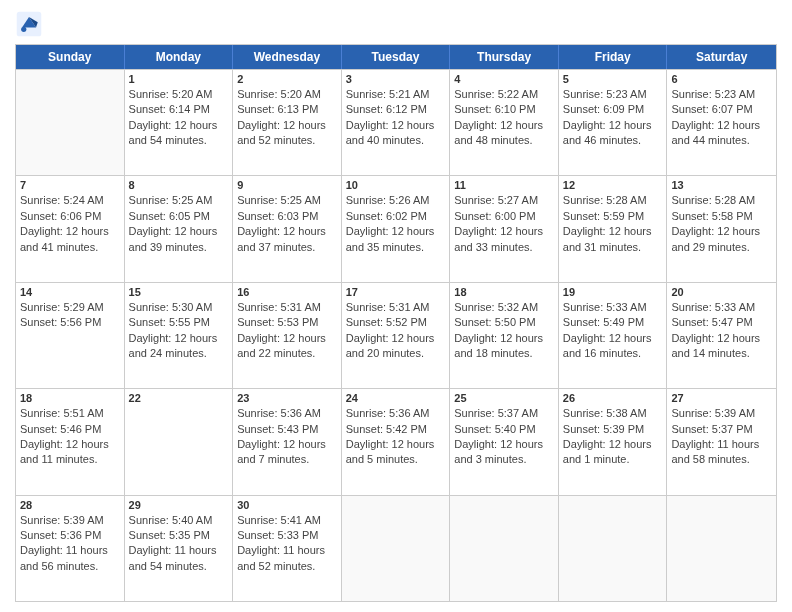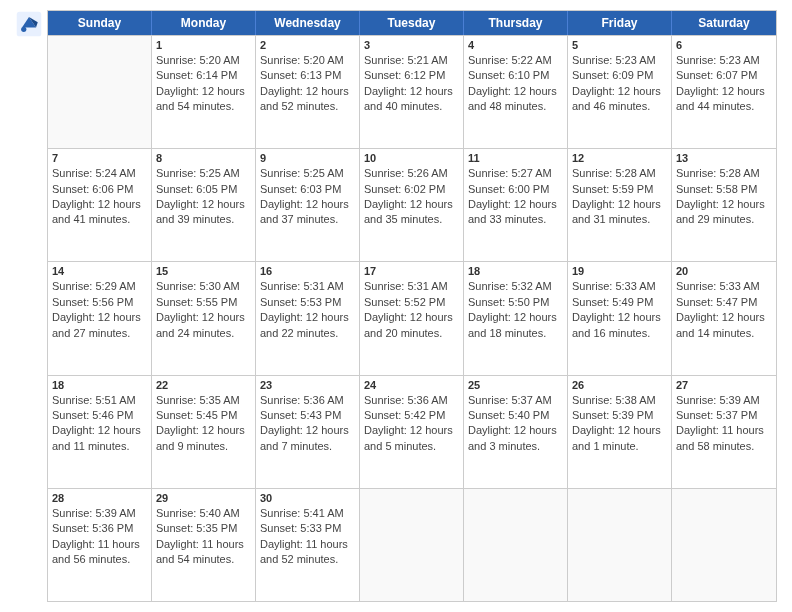--- a/index.html
+++ b/index.html
@@ -8,21 +8,21 @@
       height: 612px;
       font-family: Arial, sans-serif;
       background: #fff;
       overflow: hidden;
     }
     .page {
       width: 792px;
       height: 612px;
       padding: 10px 15px;
       display: flex;
-      flex-direction: row;
+      flex-direction: column;
     }
     .header {
       display: flex;
       justify-content: space-between;
       align-items: flex-start;
       margin-bottom: 6px;
     }
     .logo {
       display: flex;
       align-items: center;
@@ -193,21 +193,21 @@
             <div class="cell-info"><span>Sunrise: 5:28 AM</span><br><span>Sunset: 5:59 PM</span><br><span>Daylight: 12 hours and 31 minutes.</span></div>
           </div>
           <div class="cal-cell">
             <div class="cell-date">13</div>
             <div class="cell-info"><span>Sunrise: 5:28 AM</span><br><span>Sunset: 5:58 PM</span><br><span>Daylight: 12 hours and 29 minutes.</span></div>
           </div>
         </div>
         <div class="cal-row">
           <div class="cal-cell">
             <div class="cell-date">14</div>
-            <div class="cell-info"><span>Sunrise: 5:29 AM</span><br><span>Sunset: 5:56 PM</span><br><span>Daylight: 12 hours and 27 minutes.</span></div>
+            <div class="cell-info"><span>Sunrise: 5:29 AM</span><br><span>Sunset: 5:56 PM</span><br></div>
           </div>
           <div class="cal-cell">
             <div class="cell-date">15</div>
             <div class="cell-info"><span>Sunrise: 5:30 AM</span><br><span>Sunset: 5:55 PM</span><br><span>Daylight: 12 hours and 24 minutes.</span></div>
           </div>
           <div class="cal-cell">
             <div class="cell-date">16</div>
             <div class="cell-info"><span>Sunrise: 5:31 AM</span><br><span>Sunset: 5:53 PM</span><br><span>Daylight: 12 hours and 22 minutes.</span></div>
           </div>
           <div class="cal-cell">
@@ -227,21 +227,20 @@
             <div class="cell-info"><span>Sunrise: 5:33 AM</span><br><span>Sunset: 5:47 PM</span><br><span>Daylight: 12 hours and 14 minutes.</span></div>
           </div>
         </div>
         <div class="cal-row">
           <div class="cal-cell">
             <div class="cell-date">18</div>
             <div class="cell-info"><span>Sunrise: 5:51 AM</span><br><span>Sunset: 5:46 PM</span><br><span>Daylight: 12 hours and 11 minutes.</span></div>
           </div>
           <div class="cal-cell">
             <div class="cell-date">22</div>
-            <div class="cell-info"><span>Sunrise: 5:35 AM</span><br><span>Sunset: 5:45 PM</span><br><span>Daylight: 12 hours and 9 minutes.</span></div>
           </div>
           <div class="cal-cell">
             <div class="cell-date">23</div>
             <div class="cell-info"><span>Sunrise: 5:36 AM</span><br><span>Sunset: 5:43 PM</span><br><span>Daylight: 12 hours and 7 minutes.</span></div>
           </div>
           <div class="cal-cell">
             <div class="cell-date">24</div>
             <div class="cell-info"><span>Sunrise: 5:36 AM</span><br><span>Sunset: 5:42 PM</span><br><span>Daylight: 12 hours and 5 minutes.</span></div>
           </div>
           <div class="cal-cell">

